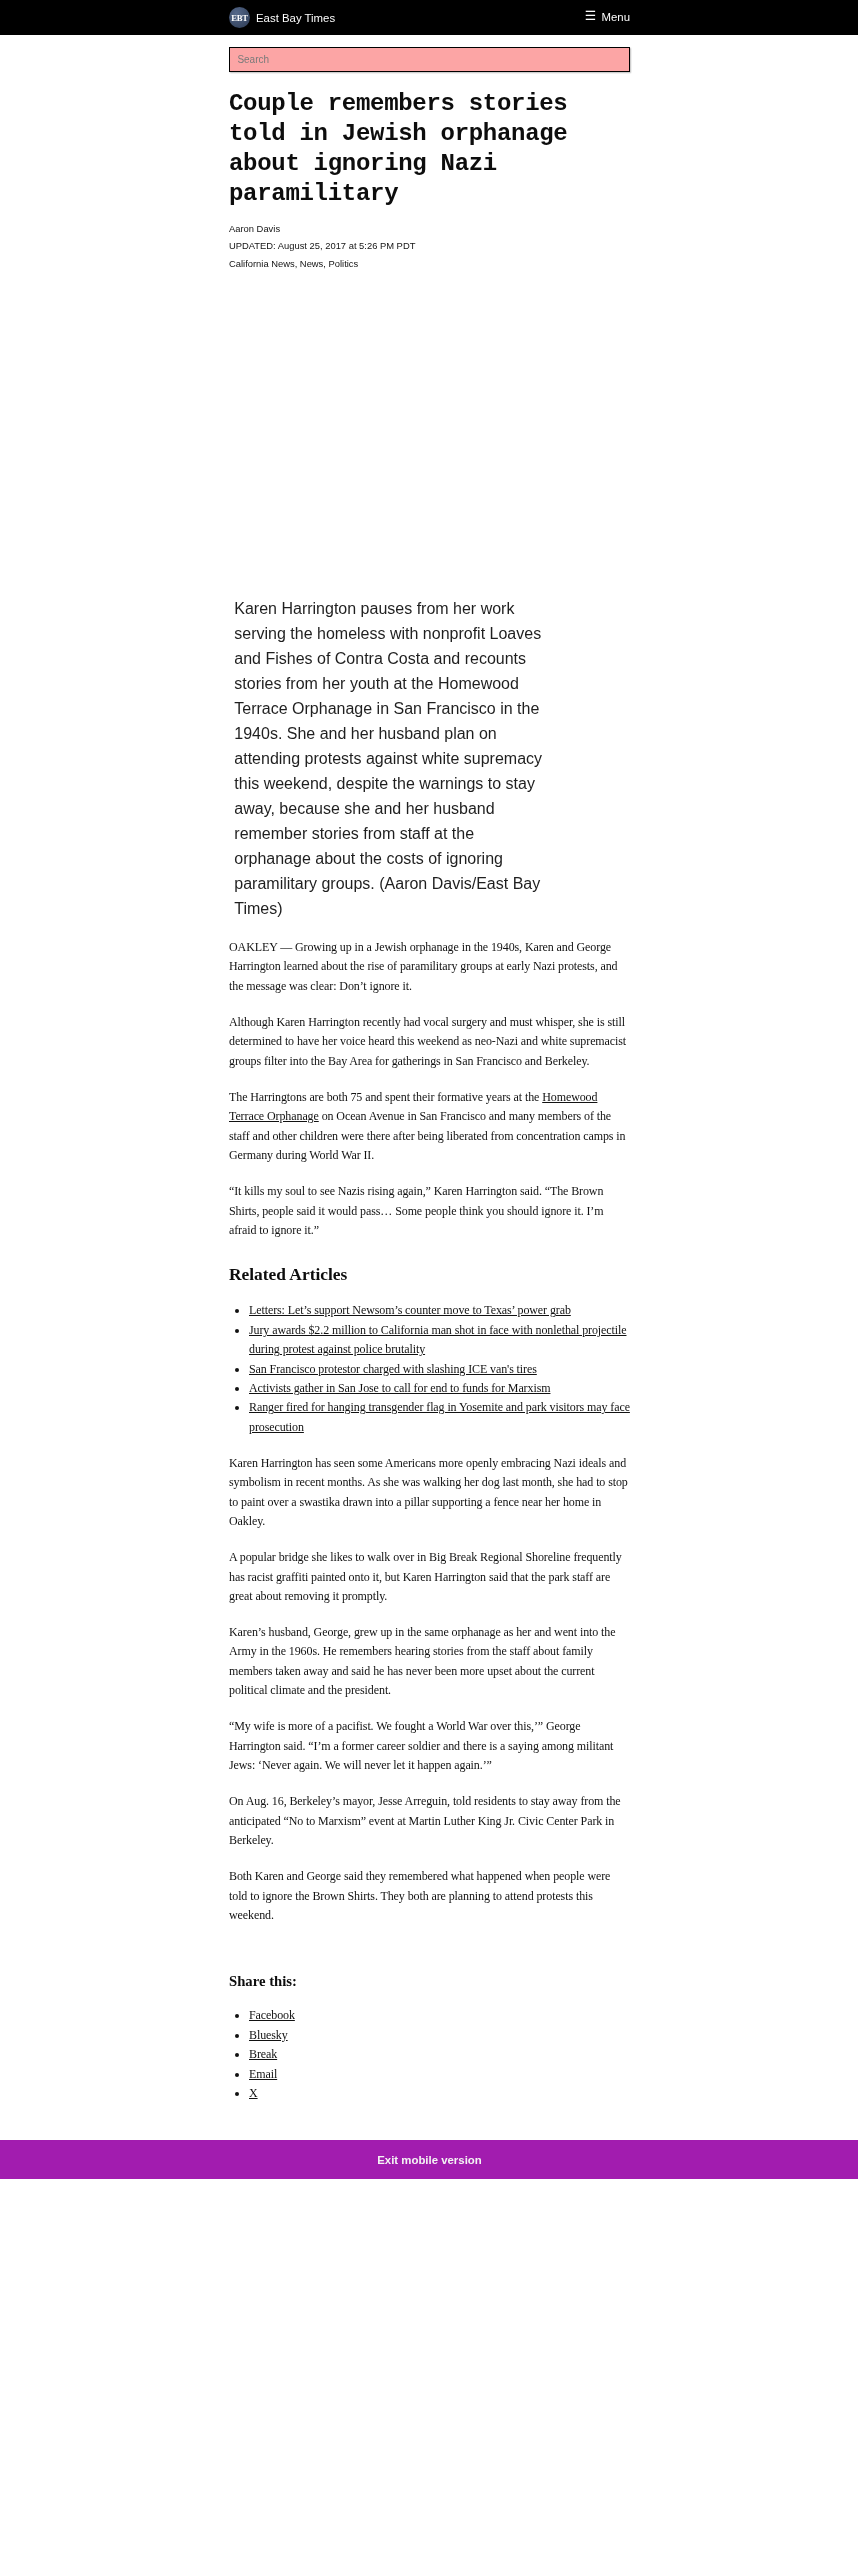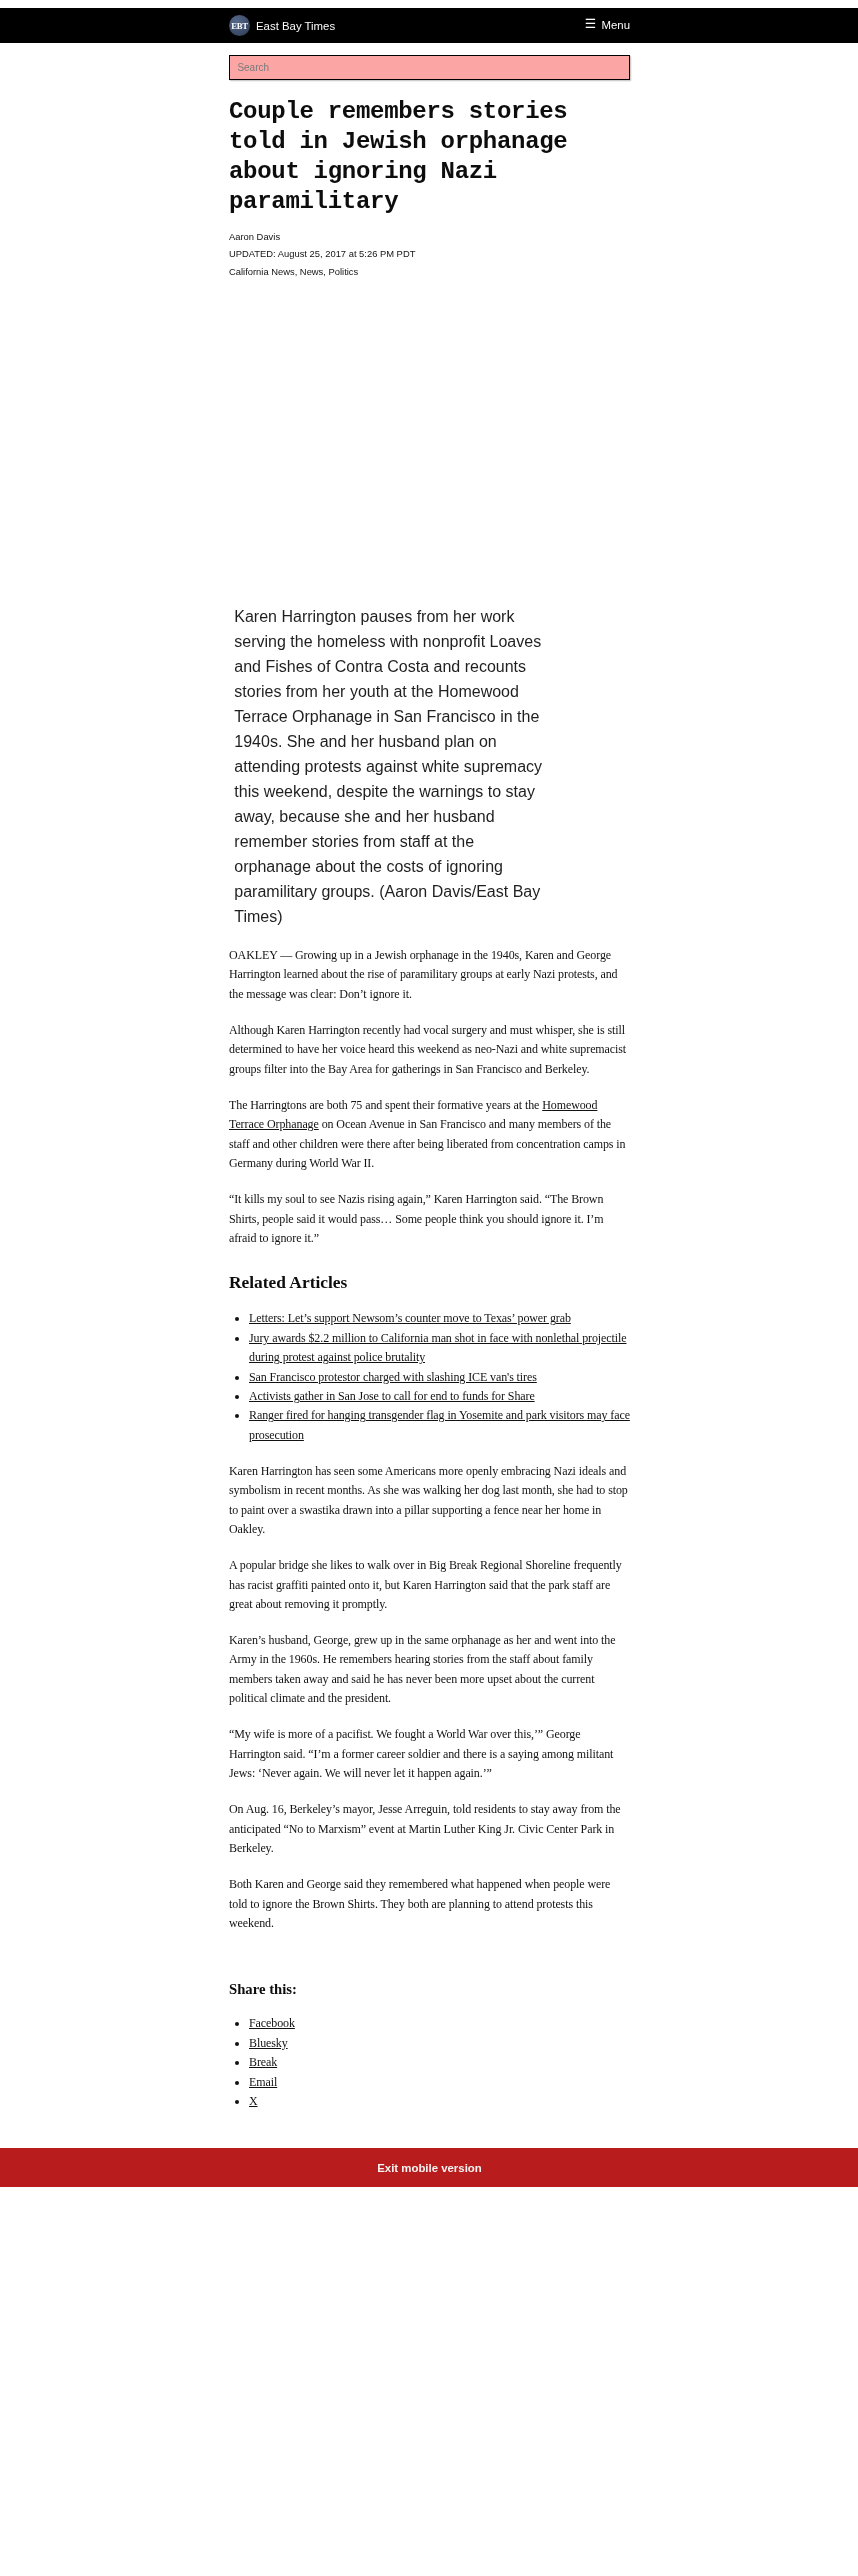--- a/index.html
+++ b/index.html
@@ -7,21 +7,21 @@
     width:859px;
     font-family:"Liberation Sans", sans-serif;
     color:#111111;
   }
   .col { width:401px; margin:0 auto; }
 
   
   .site-header { background:#000000; height:35px; width:100%; }
   .site-header .col {
     height:100%;
-    display:flex; align-items:center; justify-content:space-between;margin-top:8px;
+    display:flex; align-items:center; justify-content:space-between;
   }
   .brand-link {
     display:flex; align-items:center; gap:6px;
     color:#ffffff; cursor:pointer; text-decoration:none;
   }
   .logo-circle {
     width:21px; height:21px; border-radius:50%;
     background:radial-gradient(circle at 35% 30%, #55688a, #2c3a52);
     display:flex; align-items:center; justify-content:center;
     font-family:"Liberation Serif", serif; font-weight:bold;
@@ -94,21 +94,21 @@
   .share-heading {
     font-family:"Liberation Serif", serif;
     font-size:14.7px; font-weight:700; color:#0d0d0d;
     margin:48px 0 16px 0;
   }
 
   
   .exit-footer {
     margin-top:37px;
     height:39px; width:100%;
-    background:#b91c1c;
+    background:#a21caf;
     display:flex; align-items:center; justify-content:center;
     color:#f4f4f4; font-weight:bold; font-size:11.4px;
     cursor:pointer;
   }
   .bottom-space { height:548px; background:#ffffff; }
 </style>
 </head>
 <body>
 
 <header class="site-header">
@@ -147,21 +147,21 @@
 
   <p class="body-text"><span>The Harringtons are both 75 and spent their formative years at the </span><a class="inline-link">Homewood Terrace Orphanage</a><span> on Ocean Avenue in San Francisco and many members of the staff and other children were there after being liberated from concentration camps in Germany during World War II.</span></p>
 
   <p class="body-text">“It kills my soul to see Nazis rising again,” Karen Harrington said. “The Brown Shirts, people said it would pass… Some people think you should ignore it. I’m afraid to ignore it.”</p>
 
   <h2 class="related-heading">Related Articles</h2>
   <ul class="related-list">
     <li><a>Letters: Let’s support Newsom’s counter move to Texas’ power grab</a></li>
     <li><a>Jury awards $2.2 million to California man shot in face with nonlethal projectile during protest against police brutality</a></li>
     <li><a>San Francisco protestor charged with slashing ICE van's tires</a></li>
-    <li><a>Activists gather in San Jose to call for end to funds for Share</a></li>
+    <li><a>Activists gather in San Jose to call for end to funds for Marxism</a></li>
     <li><a>Ranger fired for hanging transgender flag in Yosemite and park visitors may face prosecution</a></li>
   </ul>
 
   <p class="body-text">Karen Harrington has seen some Americans more openly embracing Nazi ideals and symbolism in recent months. As she was walking her dog last month, she had to stop to paint over a swastika drawn into a pillar supporting a fence near her home in Oakley.</p>
   <p class="body-text">A popular bridge she likes to walk over in Big Break Regional Shoreline frequently has racist graffiti painted onto it, but Karen Harrington said that the park staff are great about removing it promptly.</p>
   <p class="body-text">Karen’s husband, George, grew up in the same orphanage as her and went into the Army in the 1960s. He remembers hearing stories from the staff about family members taken away and said he has never been more upset about the current political climate and the president.</p>
   <p class="body-text">“My wife is more of a pacifist. We fought a World War over this,’” George Harrington said. “I’m a former career soldier and there is a saying among militant Jews: ‘Never again. We will never let it happen again.’”</p>
   <p class="body-text">On Aug. 16, Berkeley’s mayor, Jesse Arreguin, told residents to stay away from the anticipated “No to Marxism” event at Martin Luther King Jr. Civic Center Park in Berkeley.</p>
   <p class="body-text">Both Karen and George said they remembered what happened when people were told to ignore the Brown Shirts. They both are planning to attend protests this weekend.</p>
 

